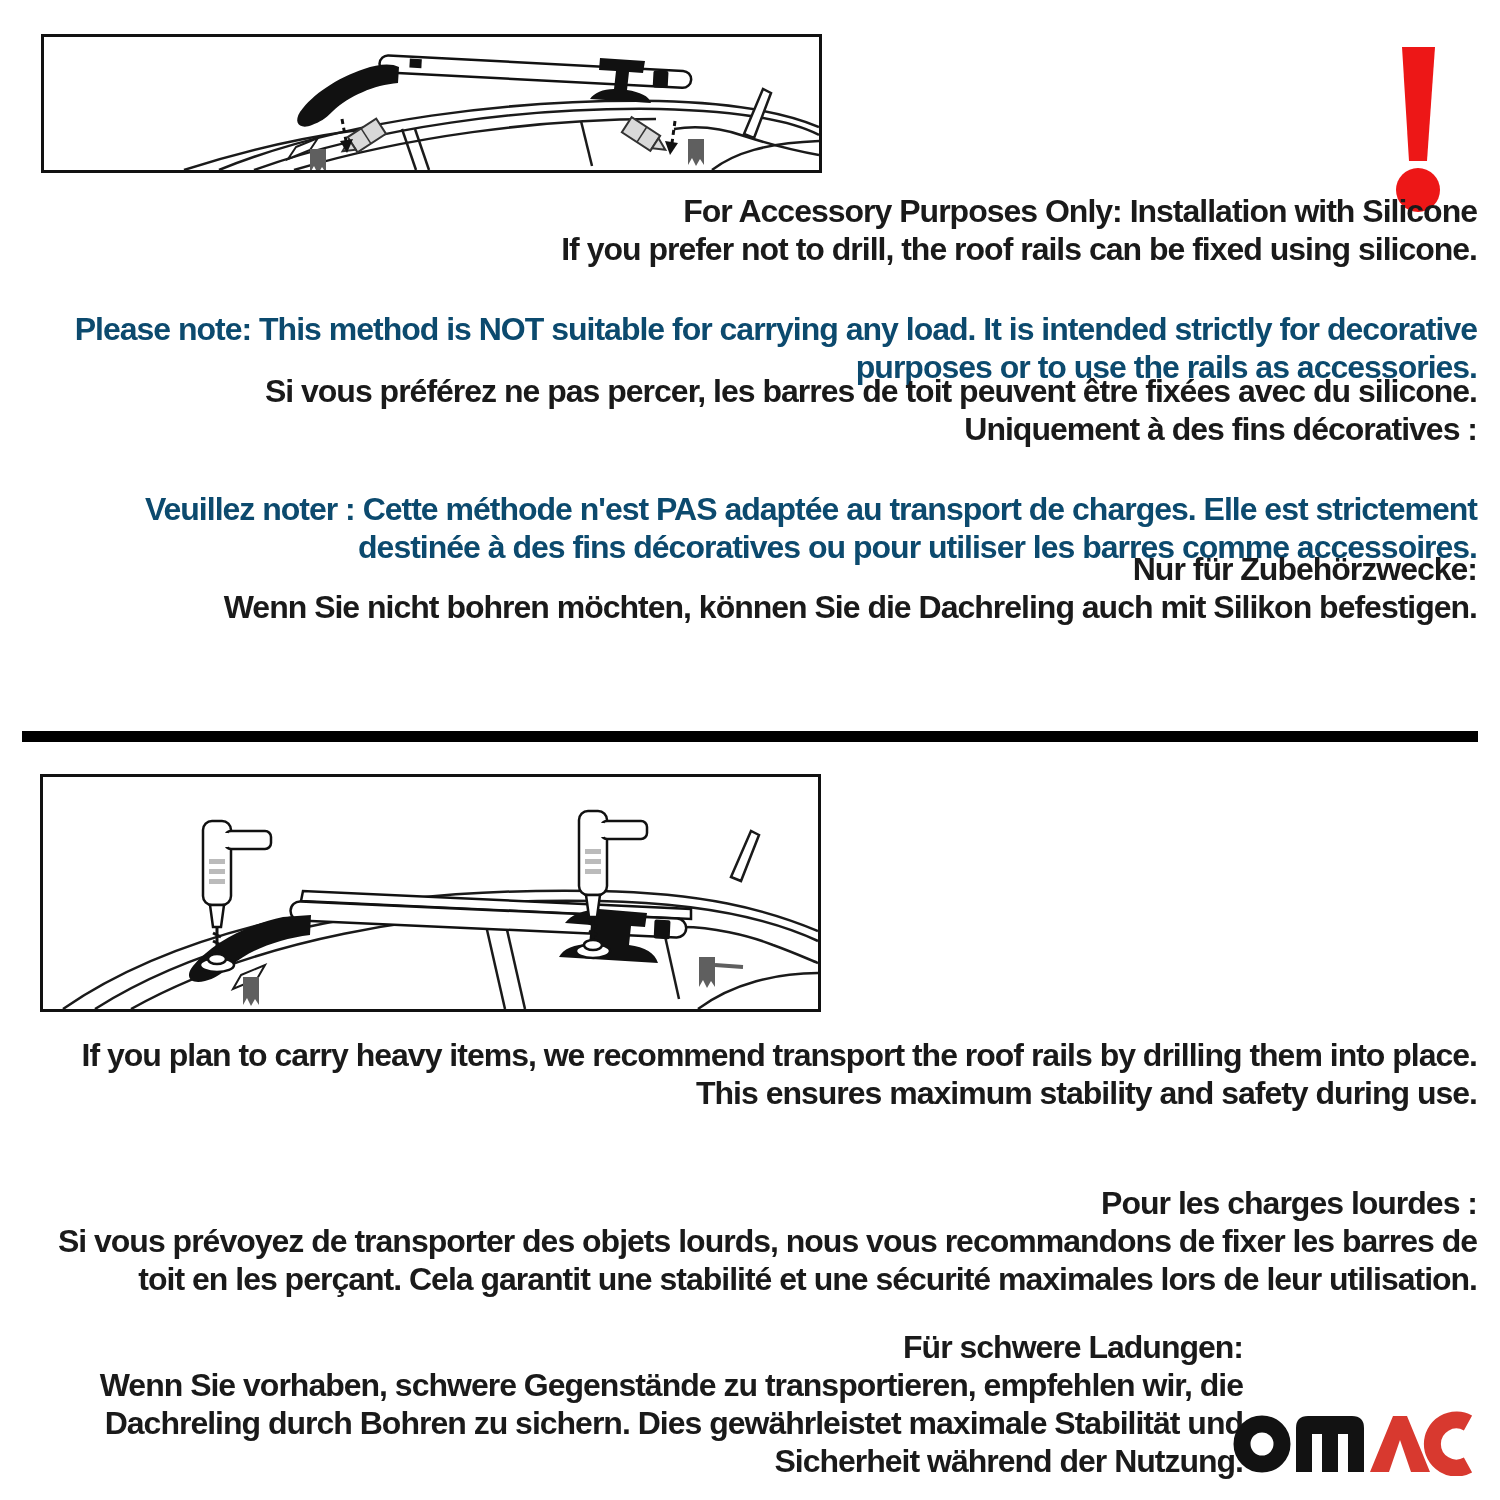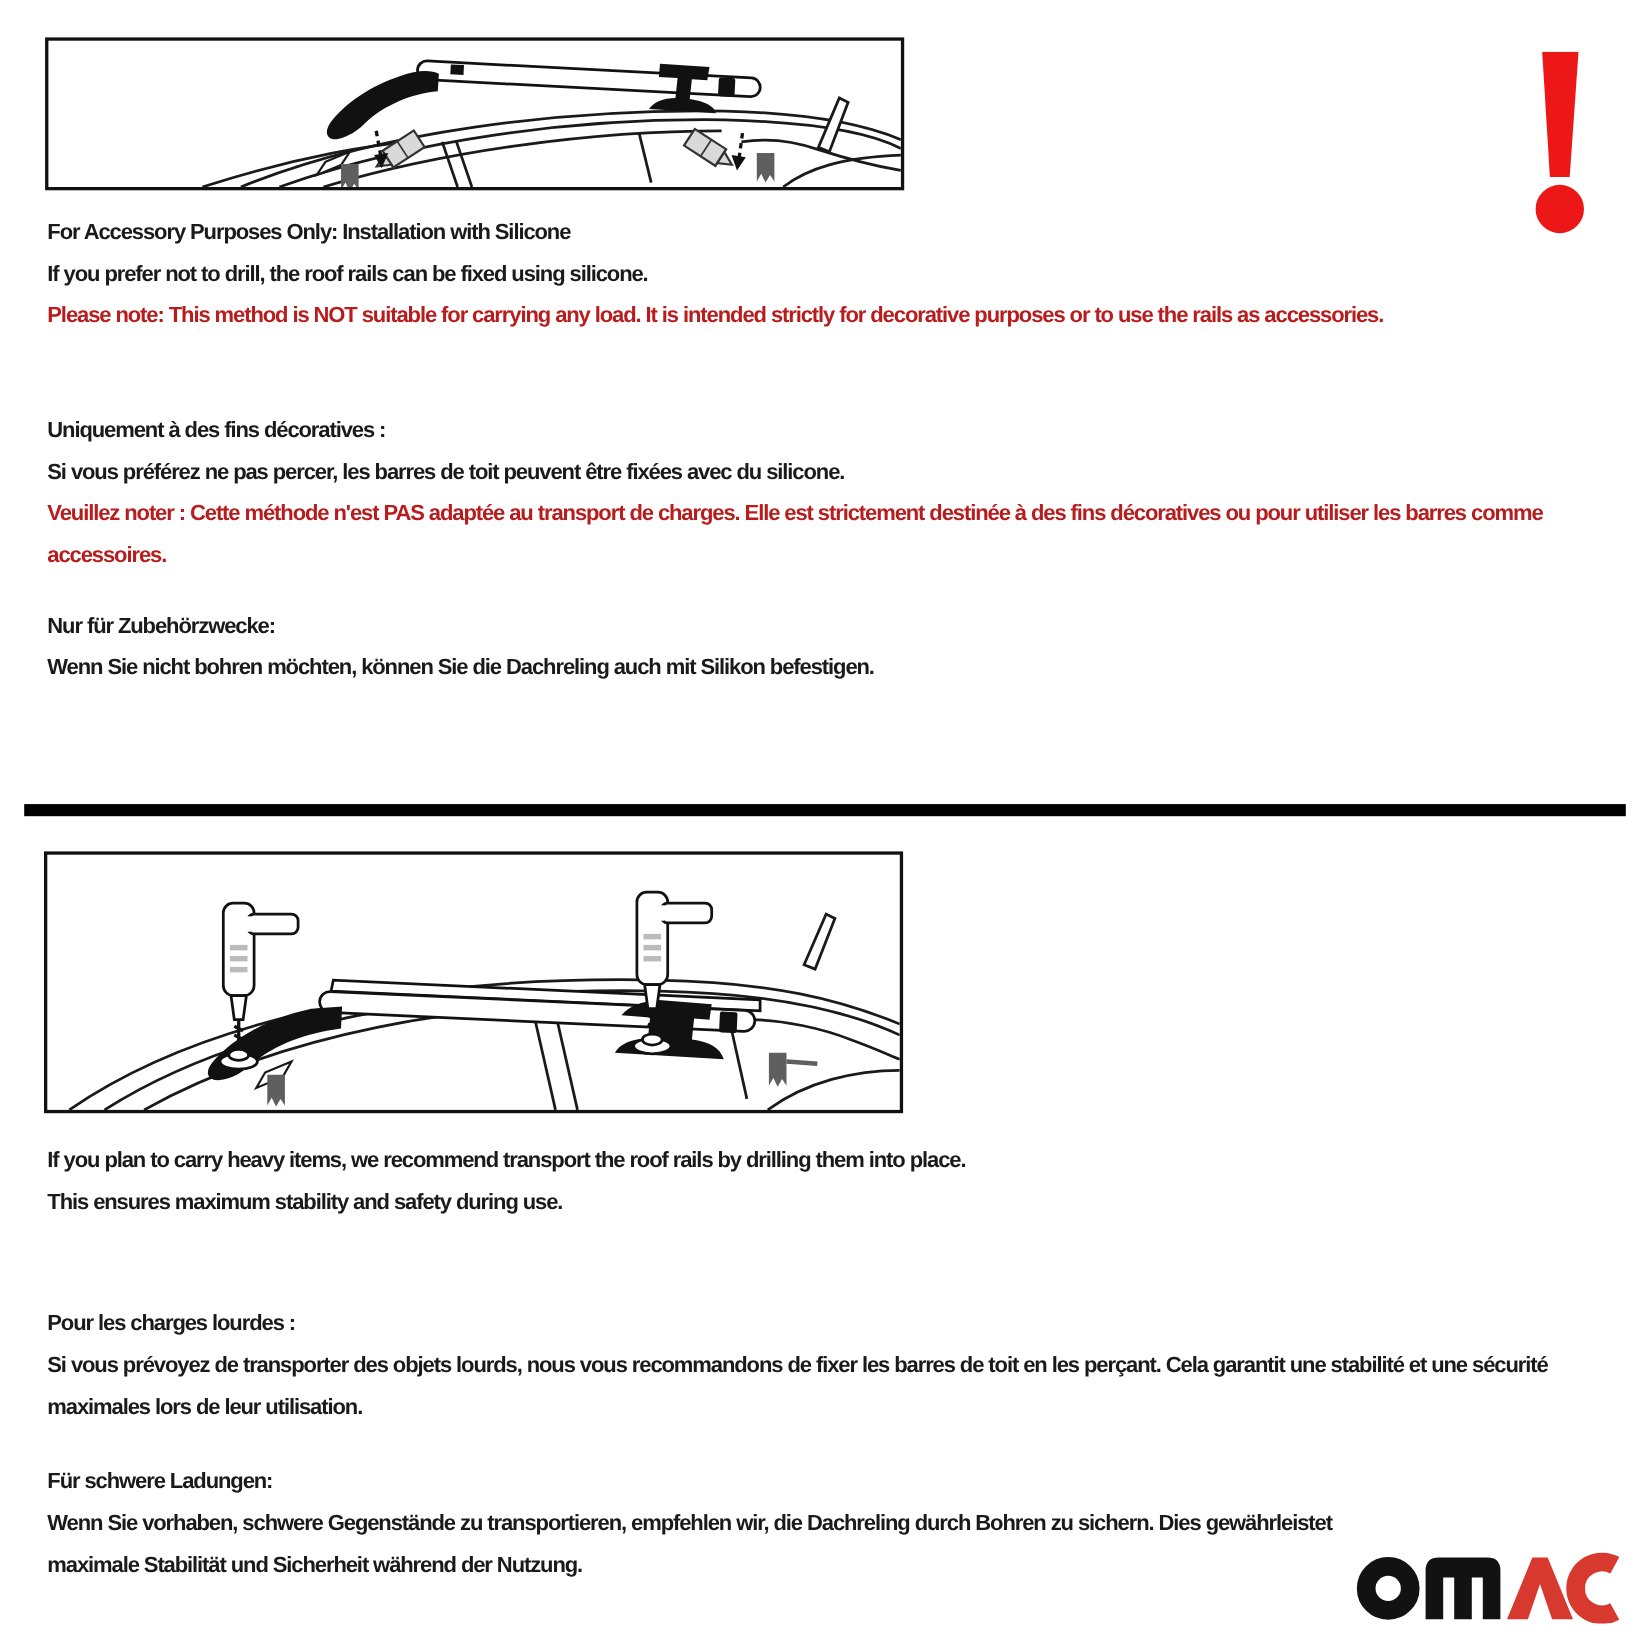--- a/index.html
+++ b/index.html
@@ -5,26 +5,26 @@
   html,body{margin:0;padding:0;}
   body{
     width:1500px;height:1500px;background:#ffffff;
     font-family:"Liberation Sans",sans-serif;
     position:relative;overflow:hidden;
   }
   .stage{position:absolute;inset:0;}
 
   
   .tblock{
-    position:absolute;left:43px;width:1424px;
-    font-weight:bold;font-size:20px;line-height:38px;
-    letter-spacing:-1px;color:#1a1a1a;
+    position:absolute;left:53px;width:1424px;
+    font-weight:bold;font-size:32px;line-height:38px;
+    letter-spacing:-1px;color:#1a1a1a;text-align:right;
   }
   .tline{white-space:pre-line;}
-  .warn{color:#b91c1c;white-space:pre-line;}
+  .warn{color:#0c4a6e;white-space:pre-line;margin-top:42px;}
 
   
   .figure{
     position:absolute;background:#ffffff;border:3px solid #111;
     box-sizing:border-box;
   }
   #fig-silicone{left:41px;top:34px;width:781px;height:139px;}
   #fig-drill{left:40px;top:774px;width:781px;height:238px;}
   .figure svg{display:block;width:100%;height:100%;}
 
@@ -98,22 +98,22 @@
     </svg>
   </div>
 
   <div class="tblock" style="top:192px">
     <div class="tline">For Accessory Purposes Only:  Installation with Silicone</div>
     <div class="tline">If you prefer not to drill, the roof rails can be fixed using silicone.</div>
     <div class="warn">Please note: This method is NOT suitable for carrying any load. It is intended strictly for decorative purposes or to use the rails as accessories.</div>
   </div>
 
   <div class="tblock" style="top:372px">
+    <div class="tline">Si vous préférez ne pas percer, les barres de toit peuvent être fixées avec du silicone.</div>
     <div class="tline">Uniquement à des fins décoratives :</div>
-    <div class="tline">Si vous préférez ne pas percer, les barres de toit peuvent être fixées avec du silicone.</div>
     <div class="warn">Veuillez noter : Cette méthode n'est PAS adaptée au transport de charges. Elle est strictement destinée à des fins décoratives ou pour utiliser les barres comme accessoires.</div>
   </div>
 
   <div class="tblock" style="top:550px">
     <div class="tline">Nur für Zubehörzwecke:</div>
     <div class="tline">Wenn Sie nicht bohren möchten, können Sie die Dachreling auch mit Silikon befestigen.</div>
   </div>
 
   <div class="divider"></div>
 

